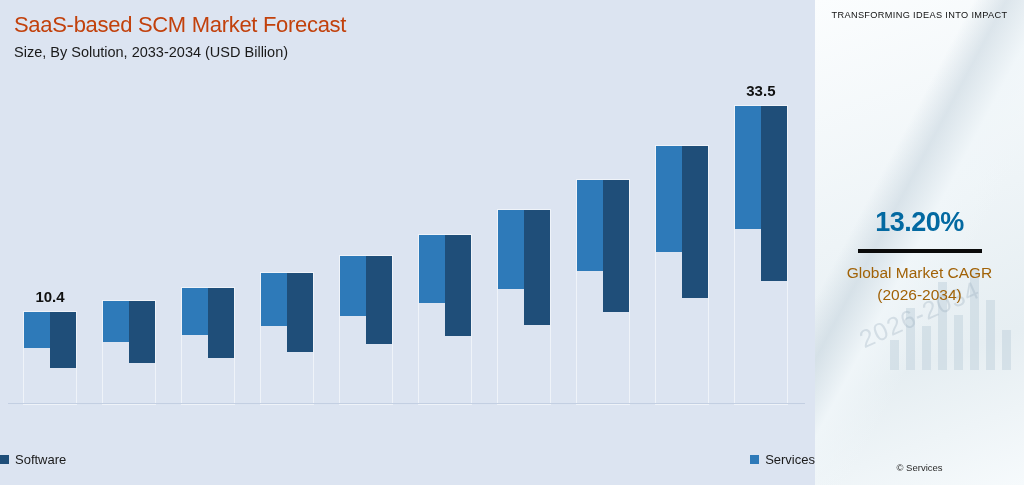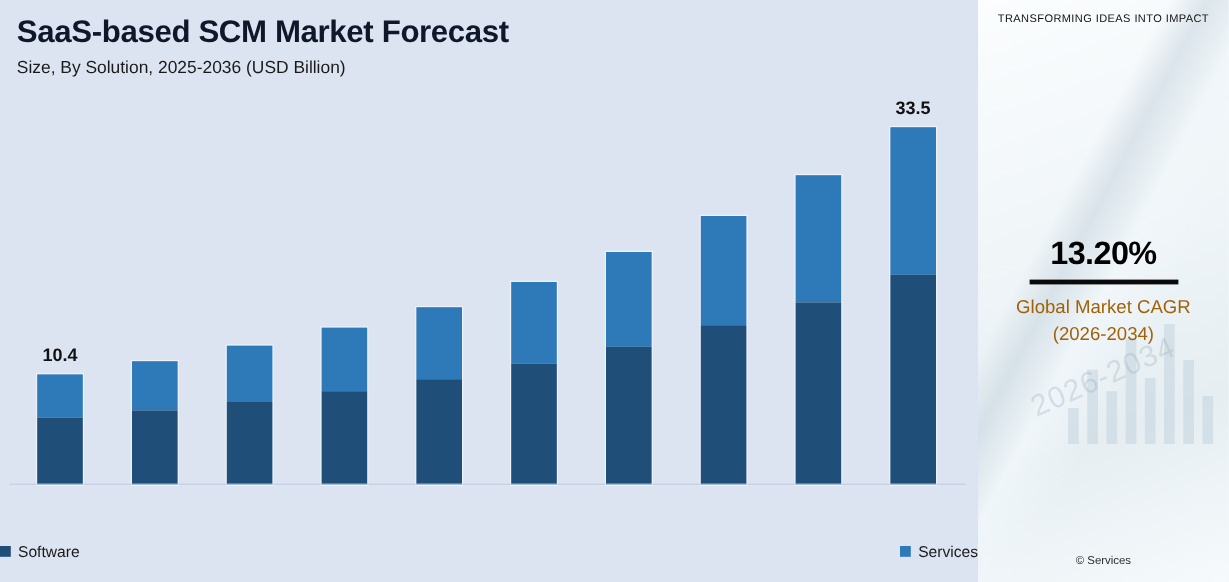--- a/index.html
+++ b/index.html
@@ -30,23 +30,23 @@
     box-sizing: border-box;
   }
 
   .chart-header {
     position: absolute;
     left: 14px;
     top: 12px;
     width: 760px;
   }
   .chart-title {
-    font-size: 26px;
-    font-weight: bold;
-    color: #0f172a;
+    font-size: 22px;
+    font-weight: normal;
+    color: #c2410c;
     letter-spacing: -0.3px;
     line-height: 1.15;
     margin: 0;
     white-space: nowrap;
   }
   .chart-subtitle {
     font-size: 14.5px;
     font-weight: normal;
     color: #1a1a1a;
     margin: 7px 0 0 0;
@@ -76,23 +76,23 @@
     position: relative;
     width: 9.2%;
     height: 100%;
     display: flex;
     flex-direction: column;
     justify-content: flex-end;
     align-items: center;
   }
   .bar {
     position: relative;
-    width: 38px;
-    display: flex;
-    flex-direction: column;
+    width: 52px;
+    display: flex;
+    flex-direction: row;
     justify-content: flex-end;
     box-shadow: 0 0 0 1px rgba(255,255,255,0.55);
   }
   .seg-services {
     width: 100%;
     background: #2e7ab9;
   }
   .seg-software {
     width: 100%;
     background: #1f4e79;
@@ -238,23 +238,23 @@
   .cagr-block {
     position: absolute;
     left: 0;
     right: 0;
     top: 196px;
     text-align: center;
   }
   .cagr-value {
     font-size: 27px;
     font-weight: bold;
-    color: #000000;
+    color: #0369a1;
     letter-spacing: -0.5px;
-    margin: 0;
+    margin: 11px;
   }
   .cagr-rule {
     width: 124px;
     height: 4px;
     background: #0a0a0a;
     margin: 6px auto 9px auto;
   }
   .cagr-caption {
     font-size: 15.5px;
     color: #a16207;
@@ -279,21 +279,21 @@
 </style>
 </head>
 <body>
 
 <div class="page">
 
   <div class="chart-panel">
 
     <div class="chart-header">
       <h1 class="chart-title">SaaS-based SCM Market Forecast</h1>
-      <p class="chart-subtitle">Size, By Solution, 2025-2036 (USD Billion)</p>
+      <p class="chart-subtitle">Size, By Solution, 2033-2034 (USD Billion)</p>
     </div>
 
     <div class="plot">
       <div class="bars" id="bars-container">
           <div class="bar-slot">
             <div class="bar" style="height: 92.5134px;">
               <span class="bar-label">10.4</span>
               <div class="seg-services" style="height: 36.4716px; background: rgb(46, 122, 185);"></div>
               <div class="seg-software" style="height: 56.0418px; background: rgb(31, 78, 121);"></div>
             </div>

